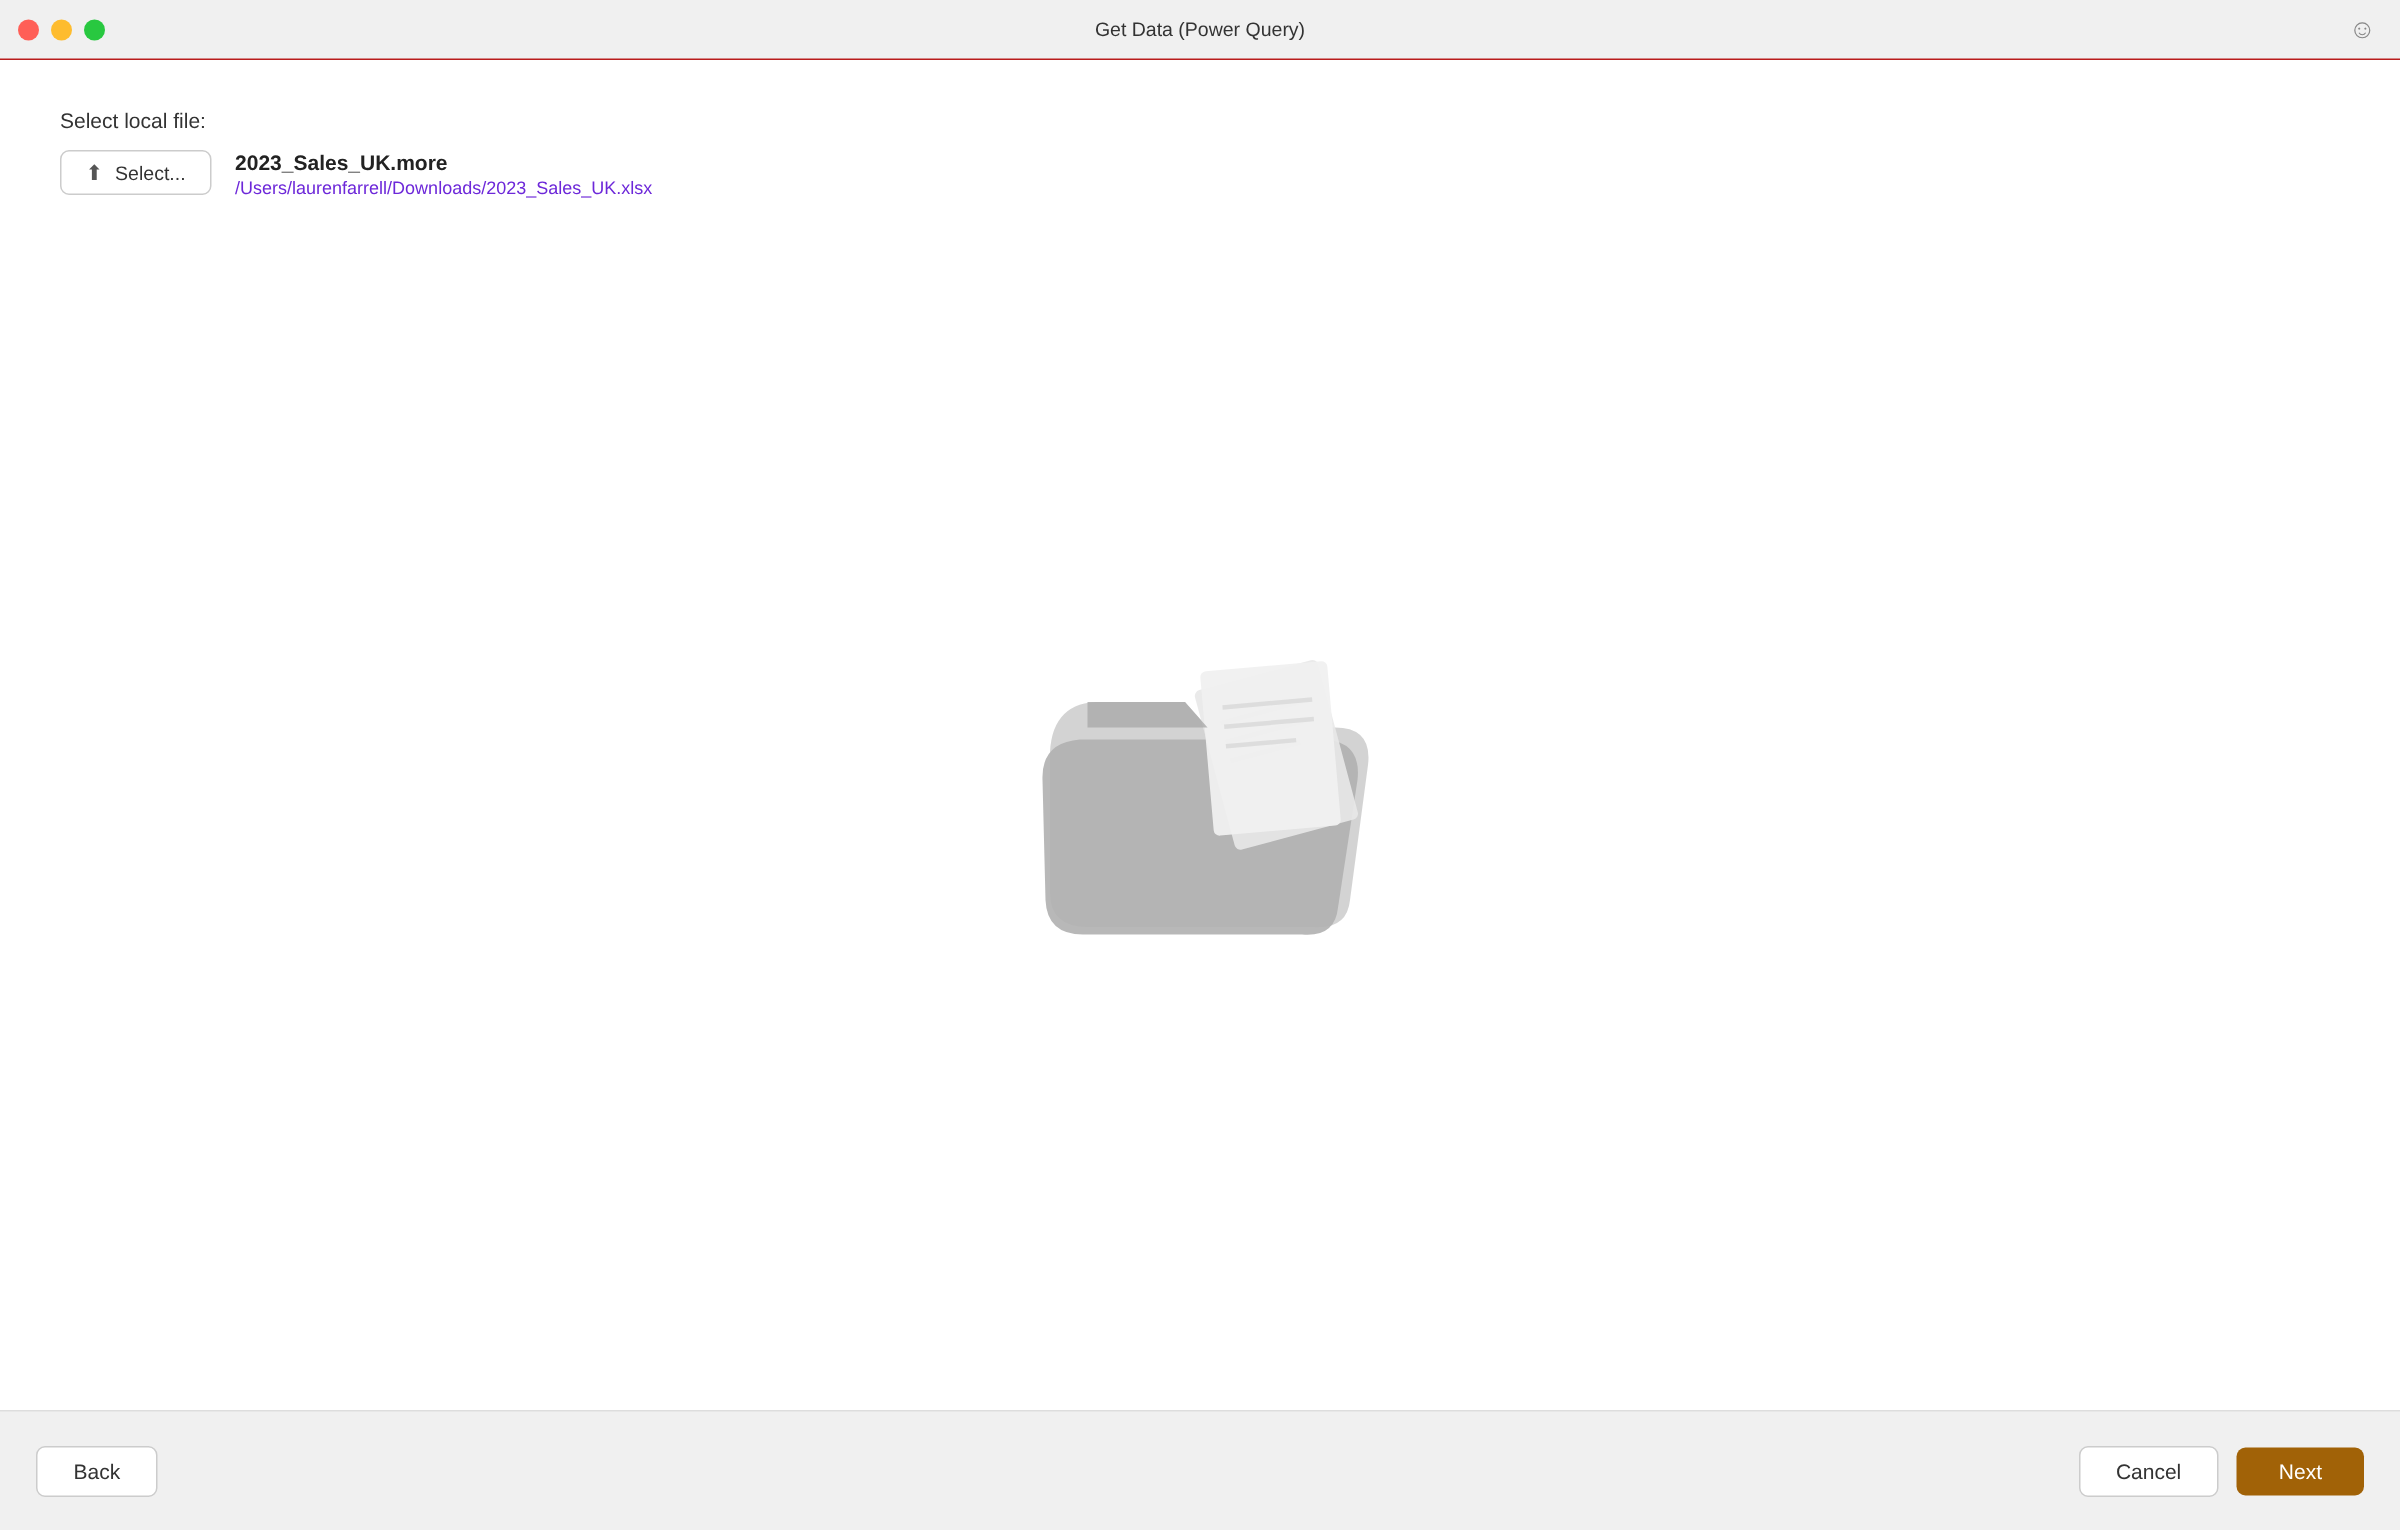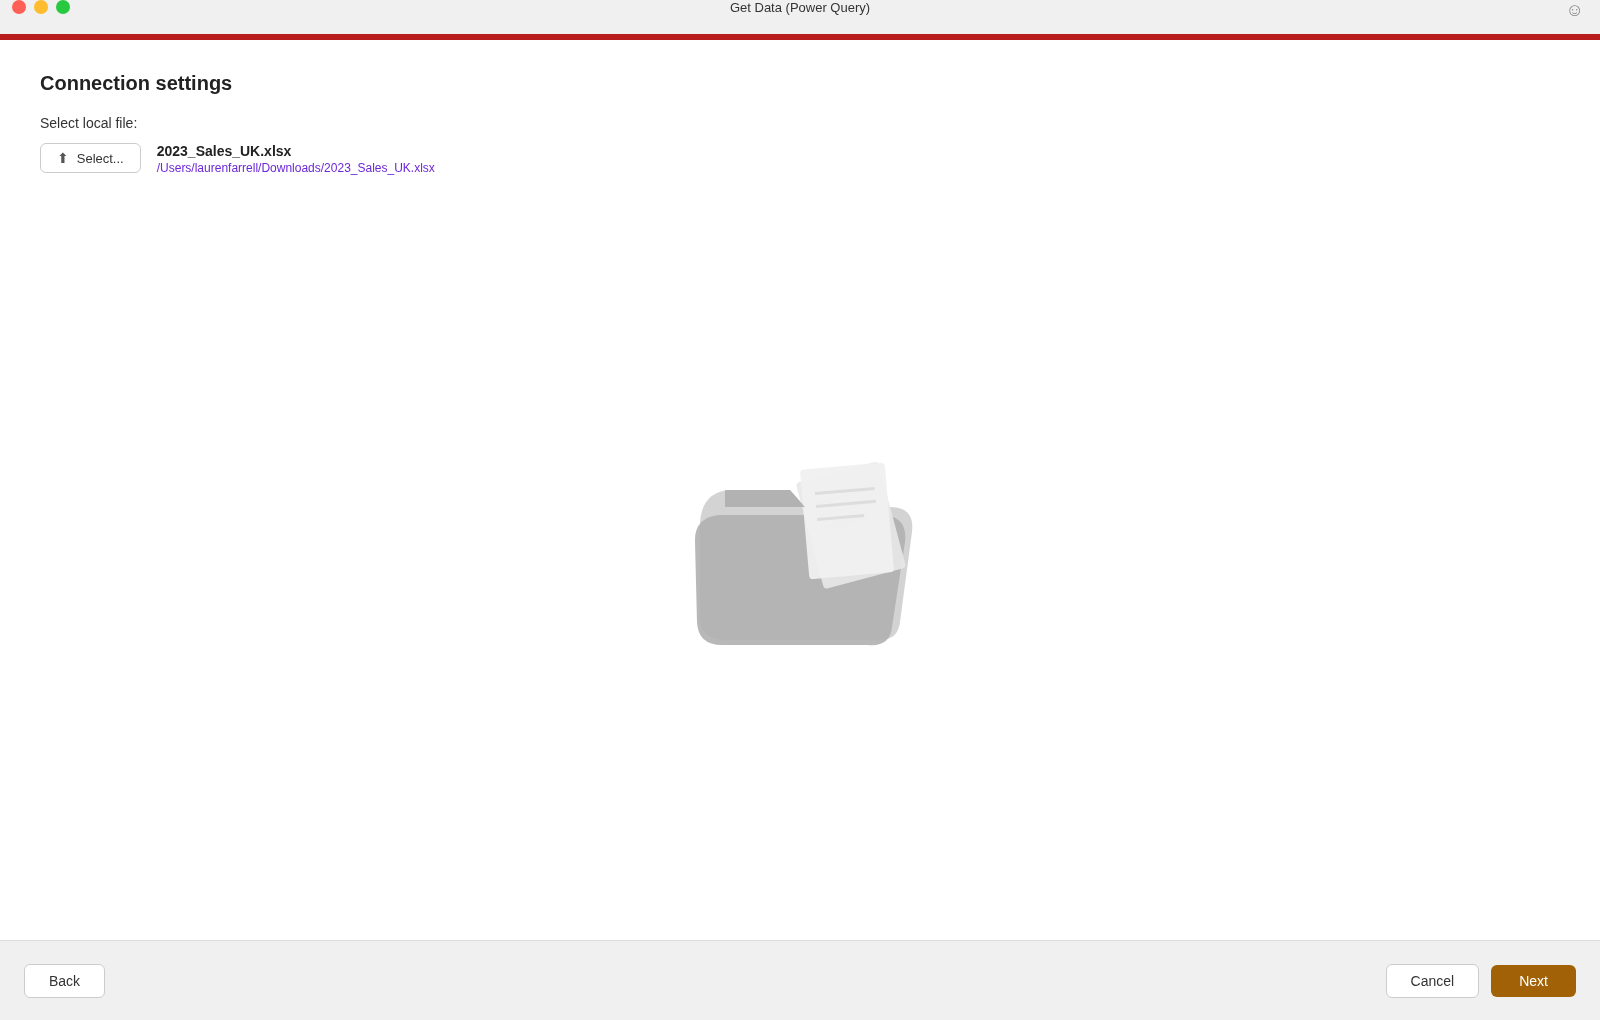--- a/index.html
+++ b/index.html
@@ -10,24 +10,25 @@
       width: 1600px;
       height: 1020px;
       overflow: hidden;
       display: flex;
       flex-direction: column;
     }
 
     
     .titlebar {
       display: flex;
+      align-items: center;
       justify-content: center;
       height: 40px;
       background: #f0f0f0;
-      border-bottom: 6px solid #b91c1c;
+      border-bottom: 1px solid #b91c1c;
       position: relative;
       flex-shrink: 0;
     }
 
     .titlebar-controls {
       position: absolute;
       left: 12px;
       display: flex;
       gap: 8px;
       align-items: center;
@@ -258,31 +259,30 @@
     <div class="traffic-light maximize"></div>
   </div>
   <span class="titlebar-title">Get Data (Power Query)</span>
   <span class="titlebar-emoji">☺</span>
 </div>
 
 <div class="main-container">
 
 
   <div class="content-area">
-    <div class="connection-settings-title">Connection settings</div>
     <div class="select-file-label">Select local file:</div>
 
     <div class="file-selector-row">
       <button class="browse-button">
         <span class="upload-icon">⬆</span>
         <span>Select...</span>
       </button>
 
       <div class="file-info">
-        <span class="file-name">2023_Sales_UK.xlsx</span>
+        <span class="file-name">2023_Sales_UK.more</span>
         <span class="file-path">/Users/laurenfarrell/Downloads/2023_Sales_UK.xlsx</span>
       </div>
     </div>
 
     <div class="illustration-area">
       <svg class="folder-illustration" viewBox="0 0 260 260" xmlns="http://www.w3.org/2000/svg">
 
         <path d="M30 120 Q28 80 60 78 L120 78 L135 95 L220 95 Q245 95 242 120 L230 210 Q228 230 205 228 L55 228 Q30 228 30 205 Z" fill="#c0c0c0" opacity="0.7"></path>
 
         <path d="M25 130 Q24 105 50 103 L210 103 Q238 103 235 130 L222 215 Q220 235 198 233 L52 233 Q28 233 27 210 Z" fill="#b0b0b0" opacity="0.9"></path>

